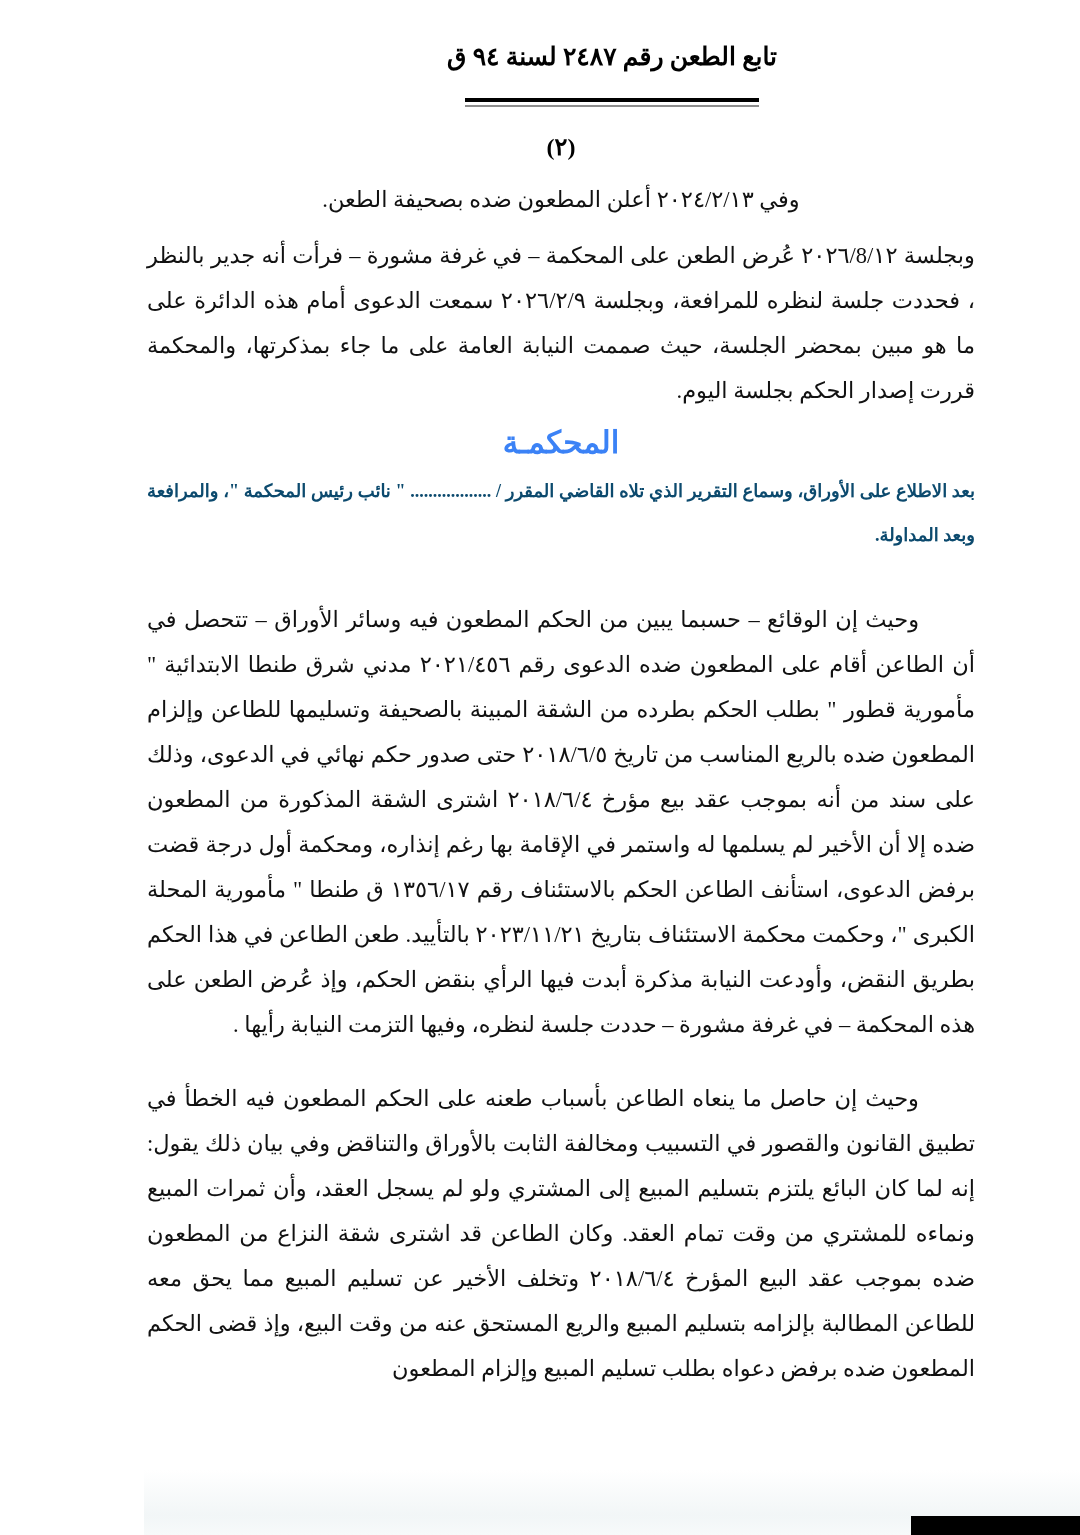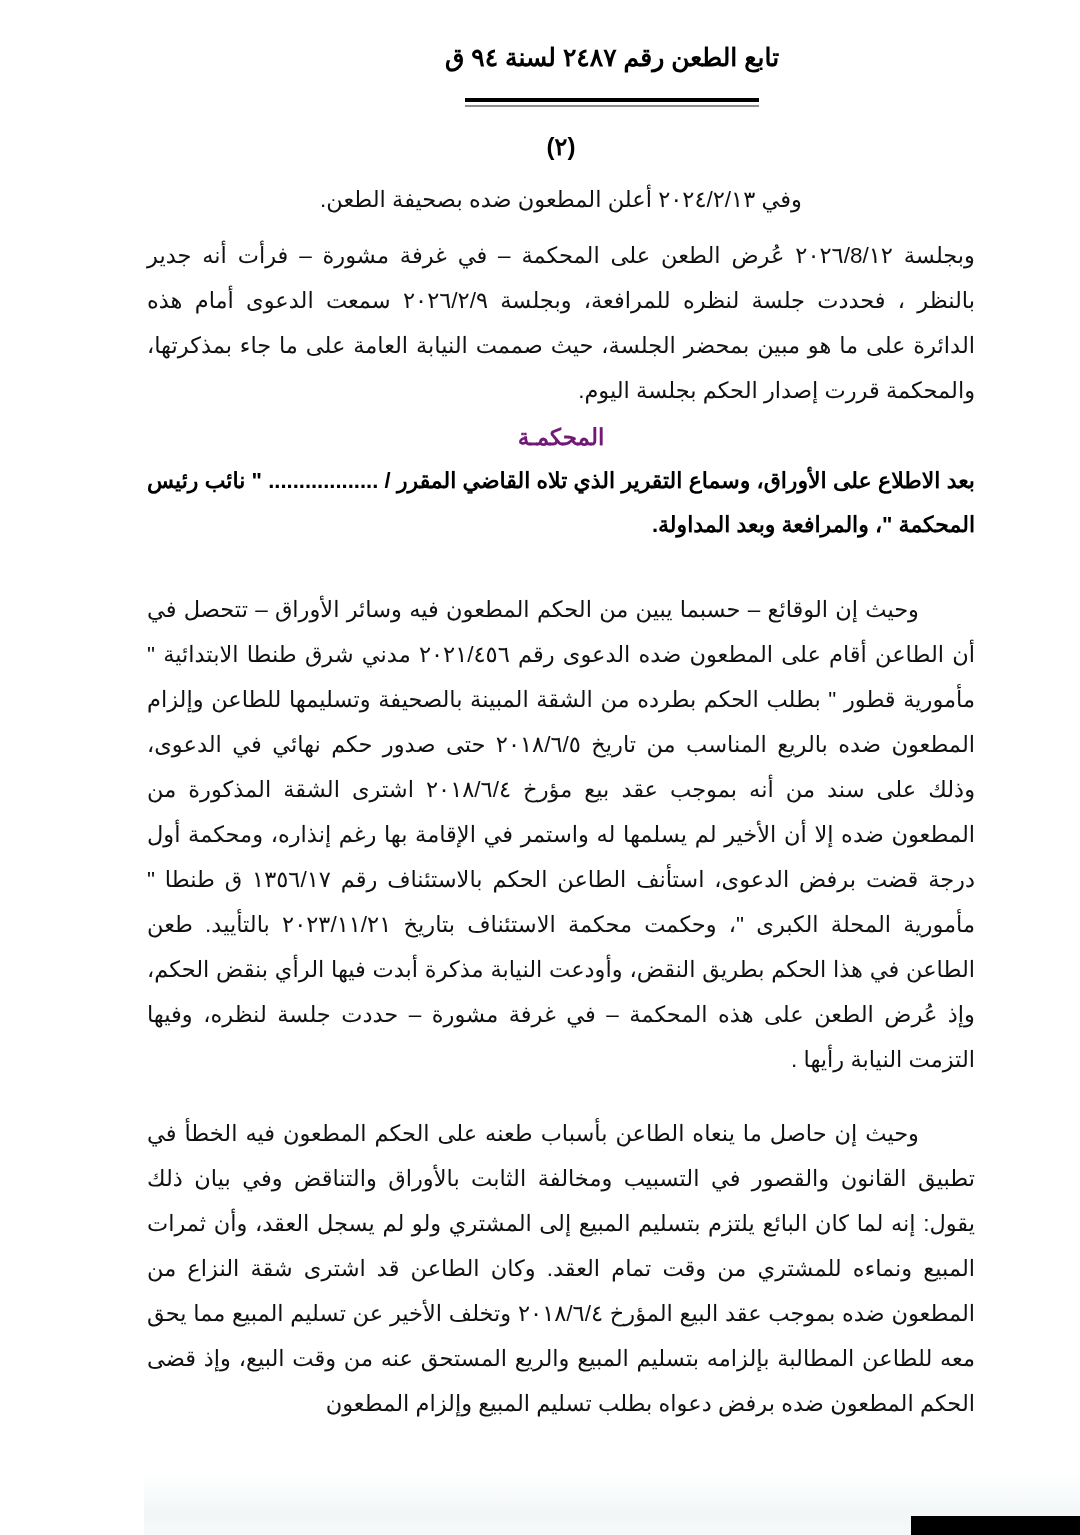--- a/index.html
+++ b/index.html
@@ -7,21 +7,21 @@
     margin: 0;
     padding: 0;
     background: #ffffff;
   }
   .page {
     position: relative;
     width: 936px;
     height: 1535px;
     background: #ffffff;
     overflow: hidden;
-    font-family: Liberation Sans, sans-serif;
+    font-family: Liberation Serif, serif;
     color: #0a0a0a;
     direction: rtl;
   }
 
   
   .header-zone {
     position: absolute;
     top: 42px;
     right: 148px;
     left: 148px;
@@ -77,33 +77,33 @@
     text-justify: inter-word;
     text-align-last: right;
     color: #111111;
   }
   p.indent { text-indent: 56px; }
   p.center-start { text-align: right; text-align-last: center; }
   p.tail-right { text-align: justify; text-align-last: right; }
   .section-title {
     margin: 6px 0 8px 0;
     text-align: center;
-    font-size: 23px;
+    font-size: 31px;
     font-weight: bold;
     letter-spacing: 1px;
-    color: #701a75;
+    color: #3b82f6;
   }
   p.bold-para {
     font-weight: bold;
-    font-size: 22px;
+    font-size: 18px;
     line-height: 44px;
     margin: 0 0 14px 0;
     text-align: justify;
     text-align-last: right;
-    color: #000000;
+    color: #0c4a6e;
   }
   .gap-sm { height: 18px; }
   .gap-md { height: 26px; }
 
   
   .redaction-bar {
     position: absolute;
     left: 767px;
     top: 1516px;
     width: 193px;

